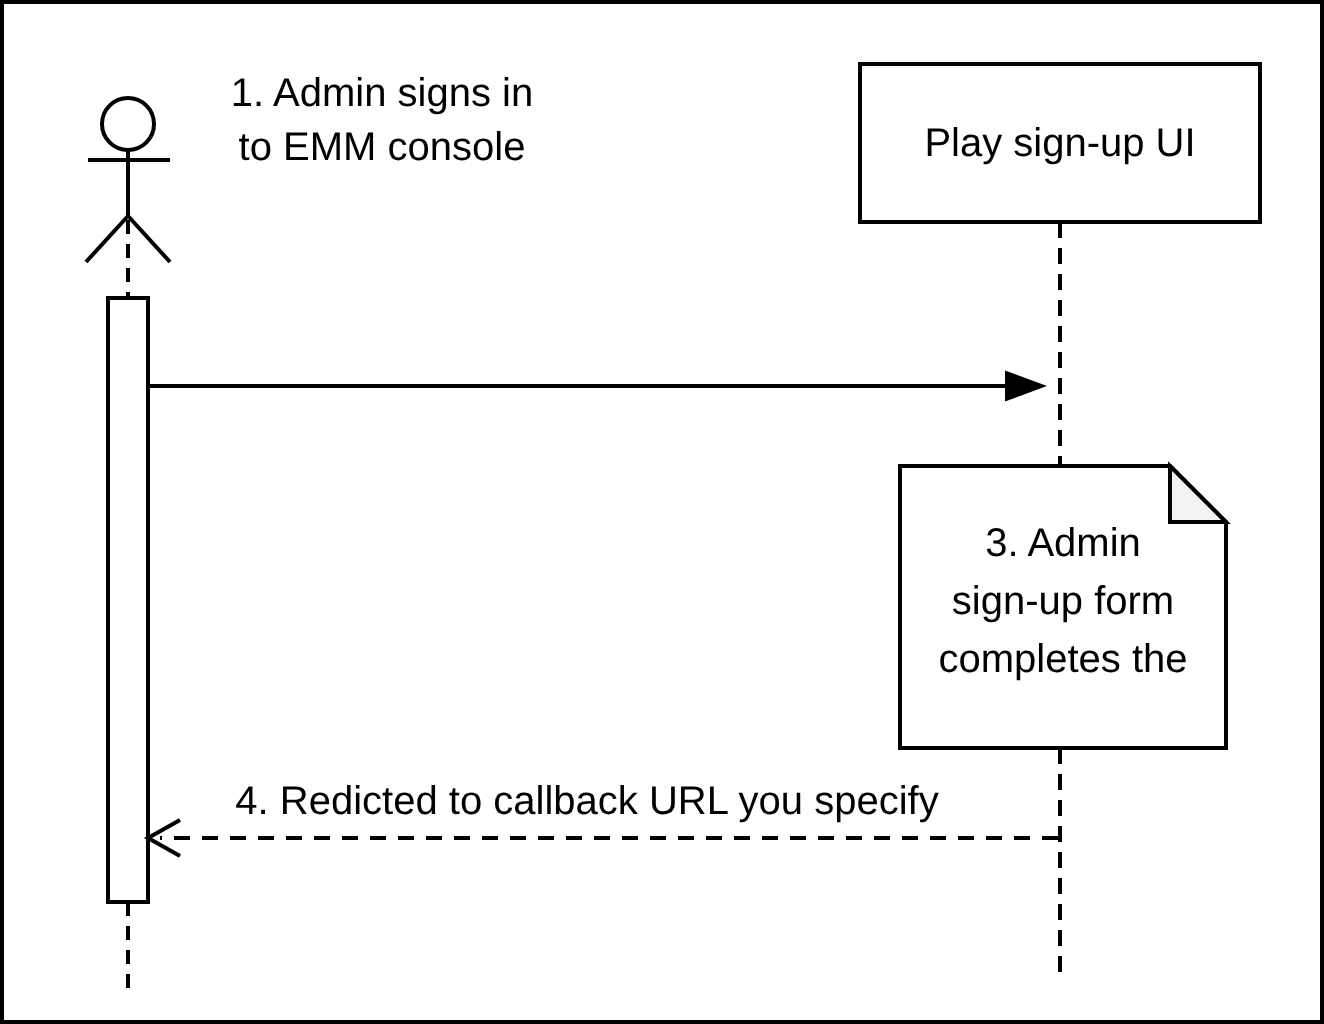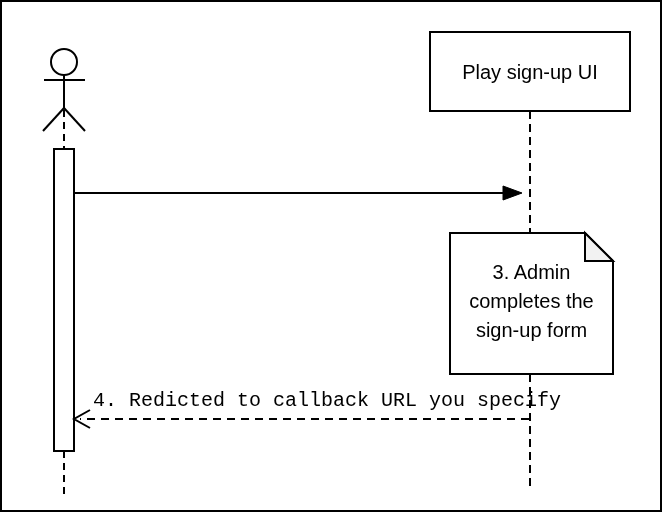--- a/index.html
+++ b/index.html
@@ -23,21 +23,21 @@
     white-space: nowrap;
     color: #000;
   }
   .lbl-msg1 { left: 99px;  top: 32px;  width: 180px; line-height: 27px; }
   .lbl-msg2 { left: 141px; top: 160px; width: 302px; }
   .lbl-play {
     left: 428px; top: 30px; width: 200px; height: 79px;
     display: flex; align-items: center; justify-content: center; text-align: center;
   }
   .lbl-note { left: 448px; top: 256px; width: 163px; line-height: 29px; }
-  .lbl-msg4 { left: 91px;  top: 386px; width: 401px; font-family: Liberation Mono, monospace; }
+  .lbl-msg4 { left: 91px;  top: 386px; width: 401px; }
 </style>
 </head>
 <body>
 
 <div class="canvas">
 
   <svg width="662" height="512" viewBox="0 0 662 512">
 
     <g stroke="#000" stroke-width="2" fill="none">
       <circle cx="62" cy="60" r="13" fill="#fff"></circle>
@@ -67,25 +67,29 @@
       <polygon points="448,231 583,231 611,259 611,372 448,372" fill="#fff" stroke="#000" stroke-width="2"></polygon>
       <polygon points="583,231 611,259 583,259" fill="#f2f2f2" stroke="#000" stroke-width="2"></polygon>
     </g>
 
     <g>
       <line x1="527" y1="417" x2="78" y2="417" stroke="#000" stroke-width="2" stroke-dasharray="8 6"></line>
       <polyline points="88,408 72,417 88,426" fill="none" stroke="#000" stroke-width="2"></polyline>
     </g>
   </svg>
 
+  <div class="lbl lbl-msg1">
+    <div>1. Admin signs in</div>
+    <div>to EMM console</div>
+  </div>
 
 
   <div class="lbl lbl-play">Play sign-up UI</div>
 
   <div class="lbl lbl-note">
     <div>3. Admin</div>
+    <div>sign-up form</div>
     <div>completes the</div>
-    <div>sign-up form</div>
   </div>
 
   <div class="lbl lbl-msg4">4. Redicted to callback URL you specify</div>
 
 </div>
 
 </body></html>

